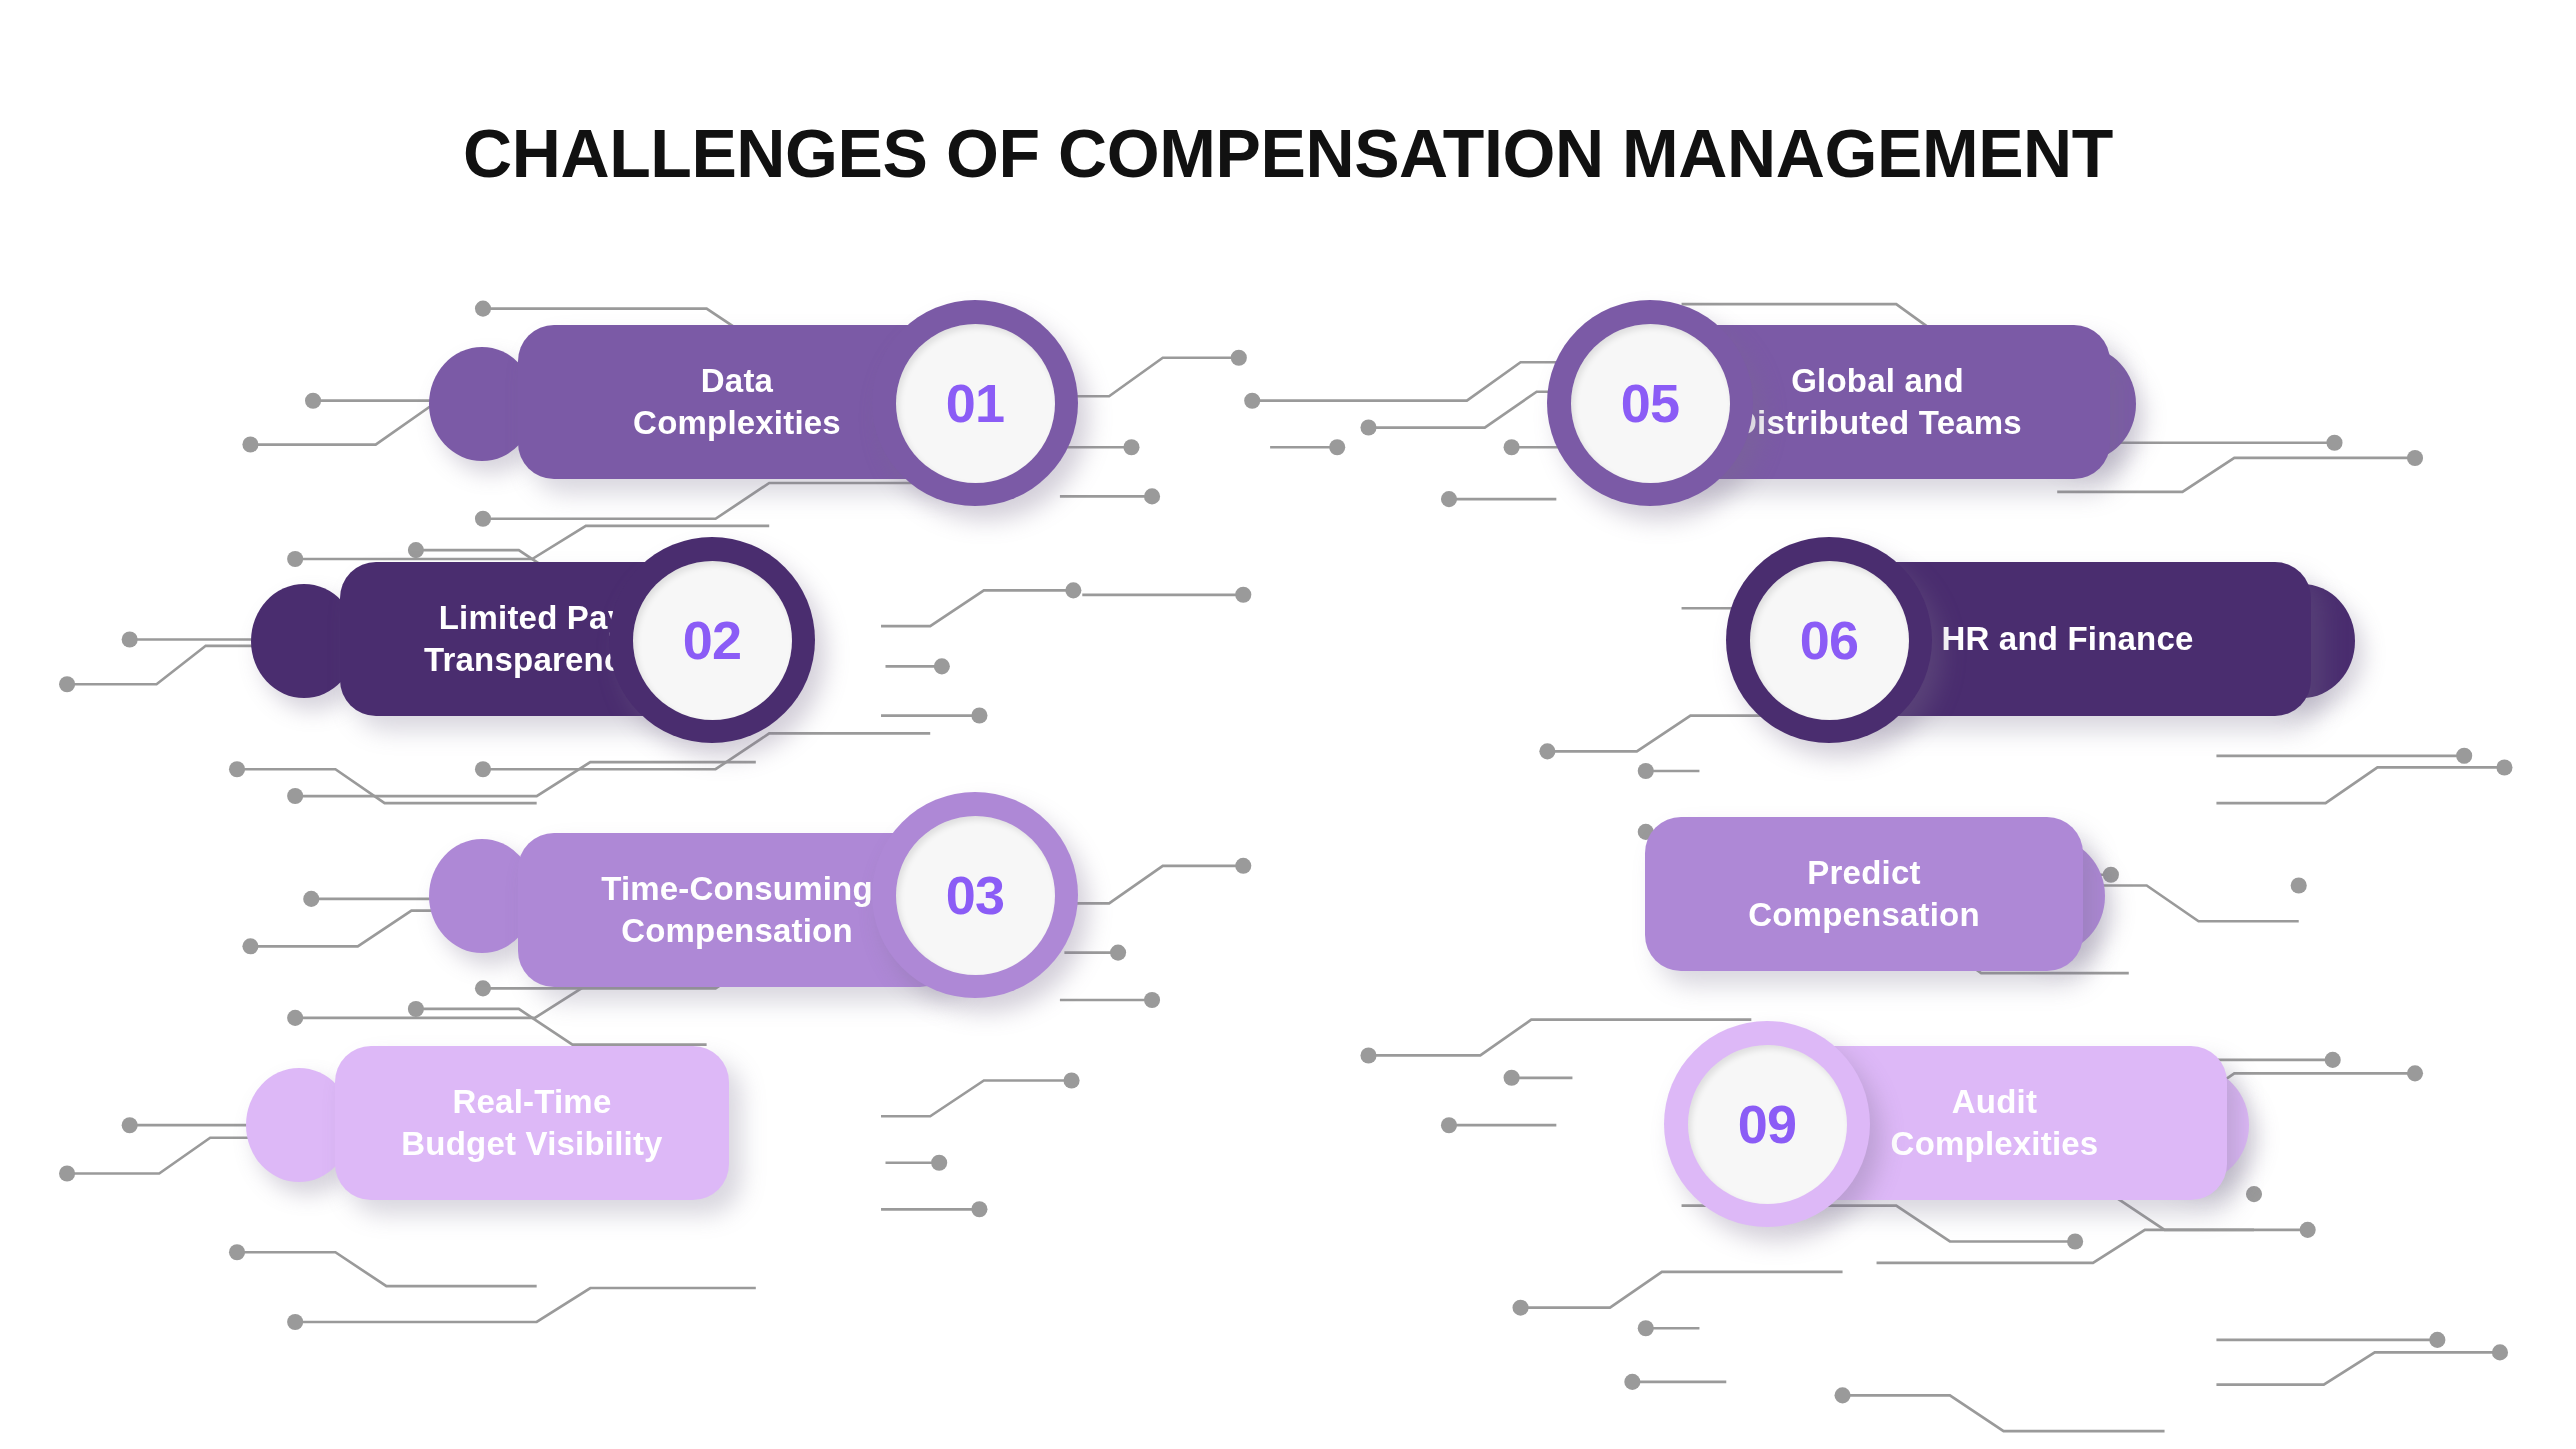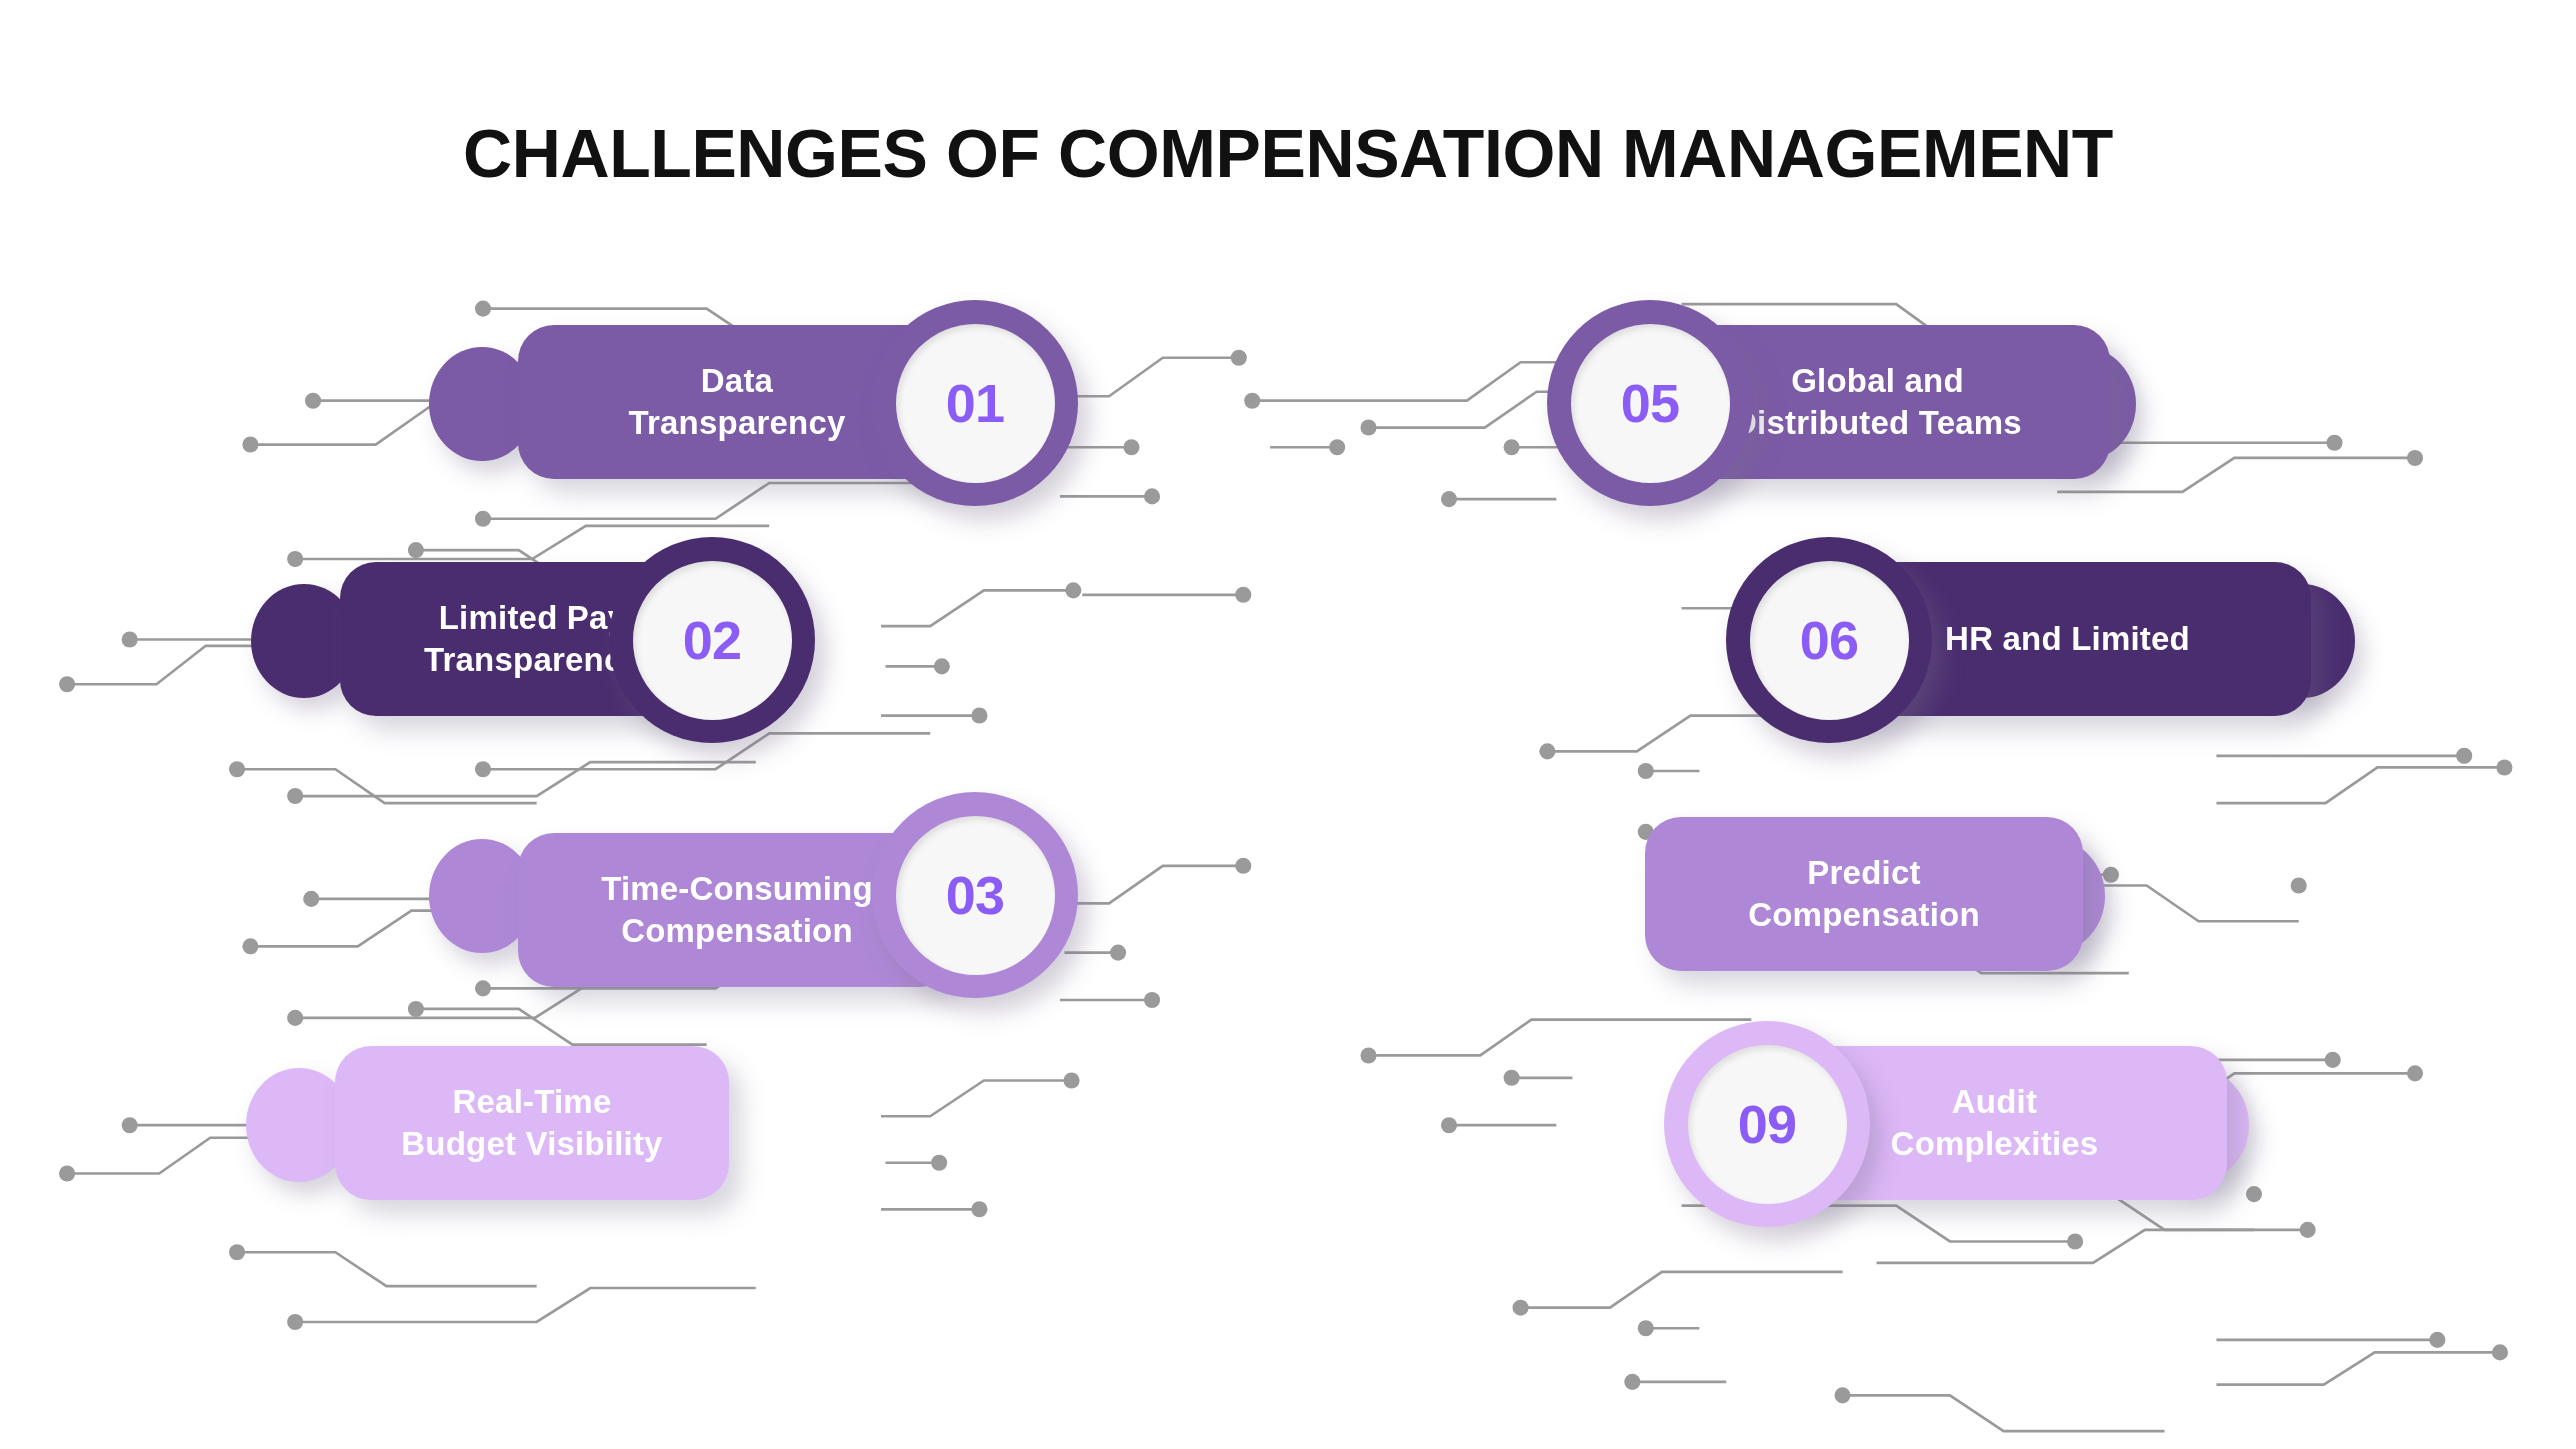--- a/index.html
+++ b/index.html
@@ -267,21 +267,21 @@
     <polyline points="2478,1548 2598,1548 2655,1512 2795,1512"></polyline>
     <circle cx="2795" cy="1512" r="9"></circle>
     <polyline points="2060,1560 2180,1560 2240,1600 2420,1600"></polyline>
     <circle cx="2060" cy="1560" r="9"></circle>
   </svg>
 
   <div class="row" style="left:420px; top:300px; width:680px;">
     <div class="cap" style="left:9px; background:#7B5AA6;"></div>
     <div class="pill" style="left:98px; width:438px; background:#7B5AA6;">
       <span class="pill-label">Data
-Transparency</span>
+Complexities</span>
     </div>
     <div class="badge" style="left:452px; background:#7B5AA6;">
       <div class="badge-inner">
         <span class="badge-num">01</span>
       </div>
     </div>
   </div>
 
   <div class="row" style="left:242px; top:537px; width:707px;">
     <div class="cap" style="left:9px; background:#4A2D6F;"></div>
@@ -326,21 +326,21 @@
     <div class="badge" style="left:0px; background:#7B5AA6;">
       <div class="badge-inner">
         <span class="badge-num">05</span>
       </div>
     </div>
   </div>
 
   <div class="row" style="left:1726px; top:537px; width:707px;">
     <div class="cap" style="left:523px; background:#4A2D6F;"></div>
     <div class="pill" style="left:98px; width:487px; background:#4A2D6F;">
-      <span class="pill-label">HR and Limited</span>
+      <span class="pill-label">HR and Finance</span>
     </div>
     <div class="badge" style="left:0px; background:#4A2D6F;">
       <div class="badge-inner">
         <span class="badge-num">06</span>
       </div>
     </div>
   </div>
 
   <div class="row" style="left:1547px; top:792px; width:698px;">
     <div class="cap" style="left:452px; background:#AE88D6;"></div>

